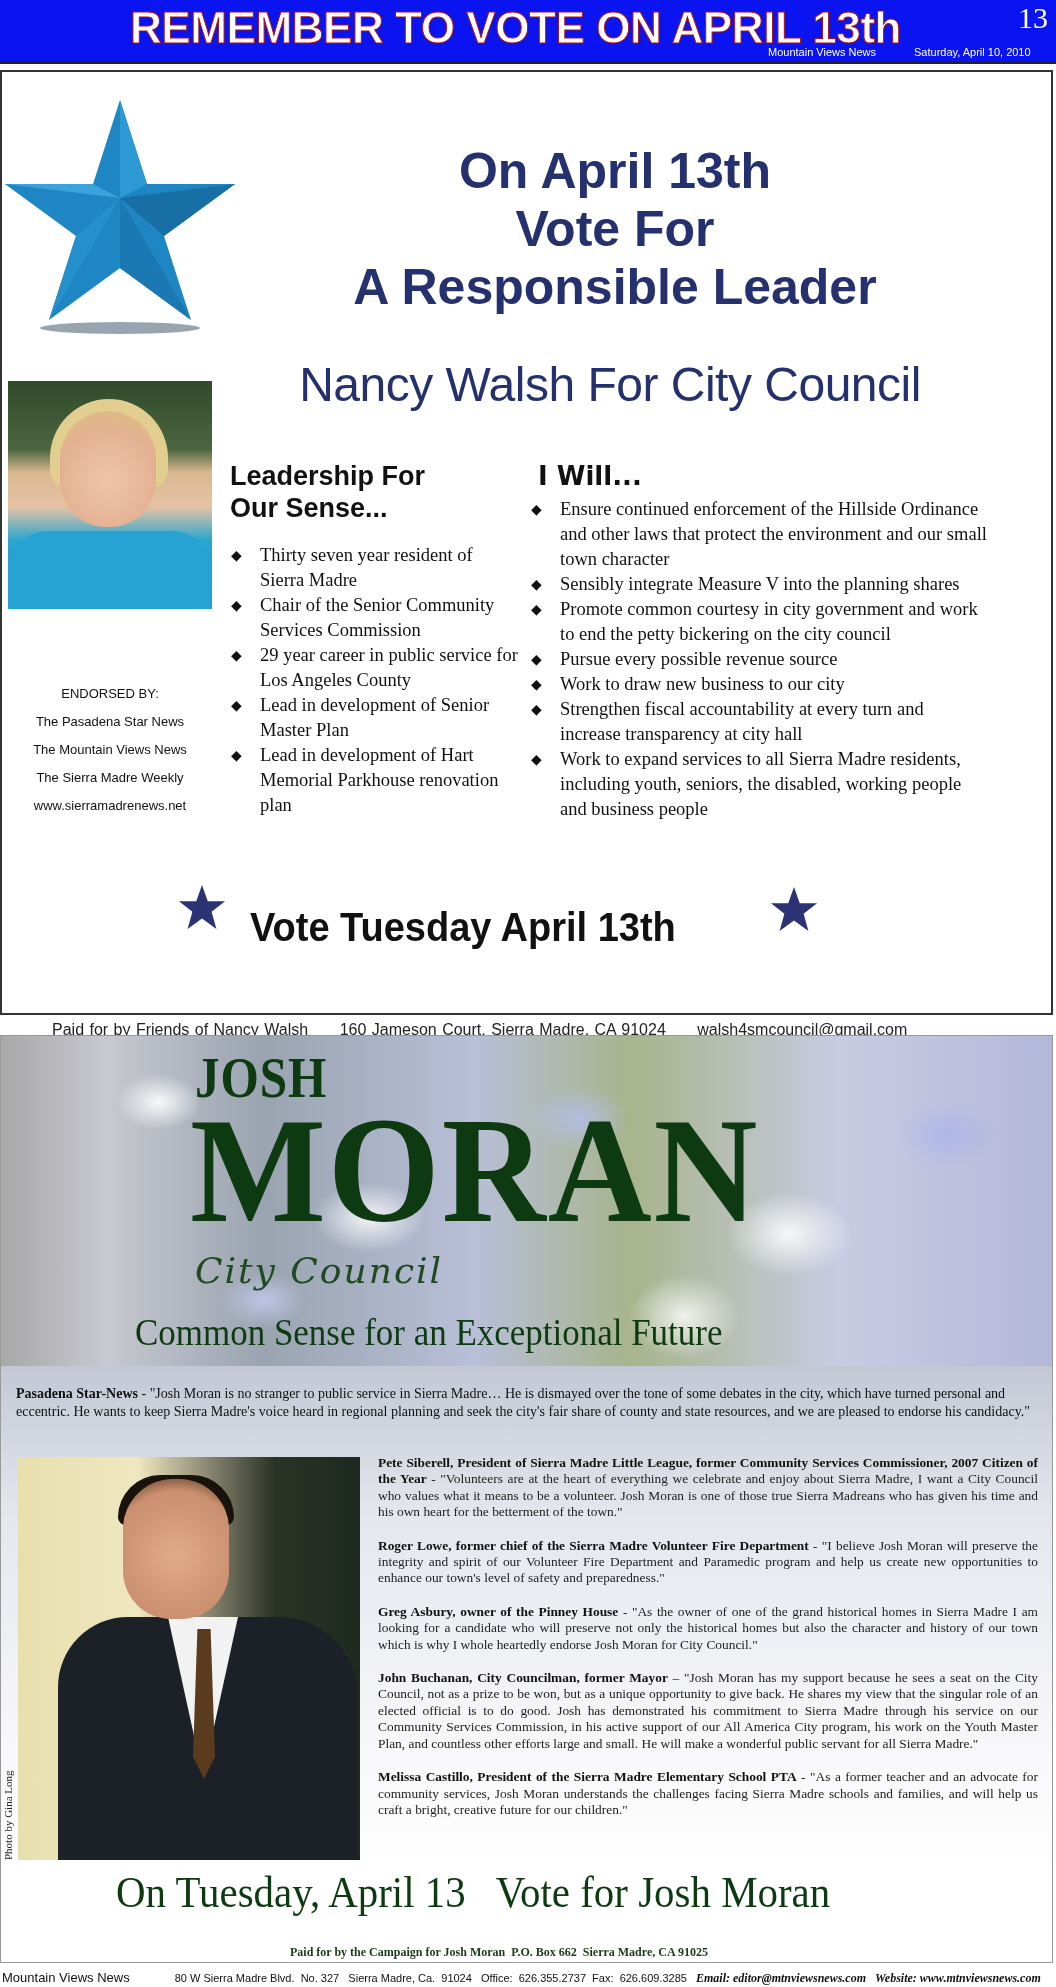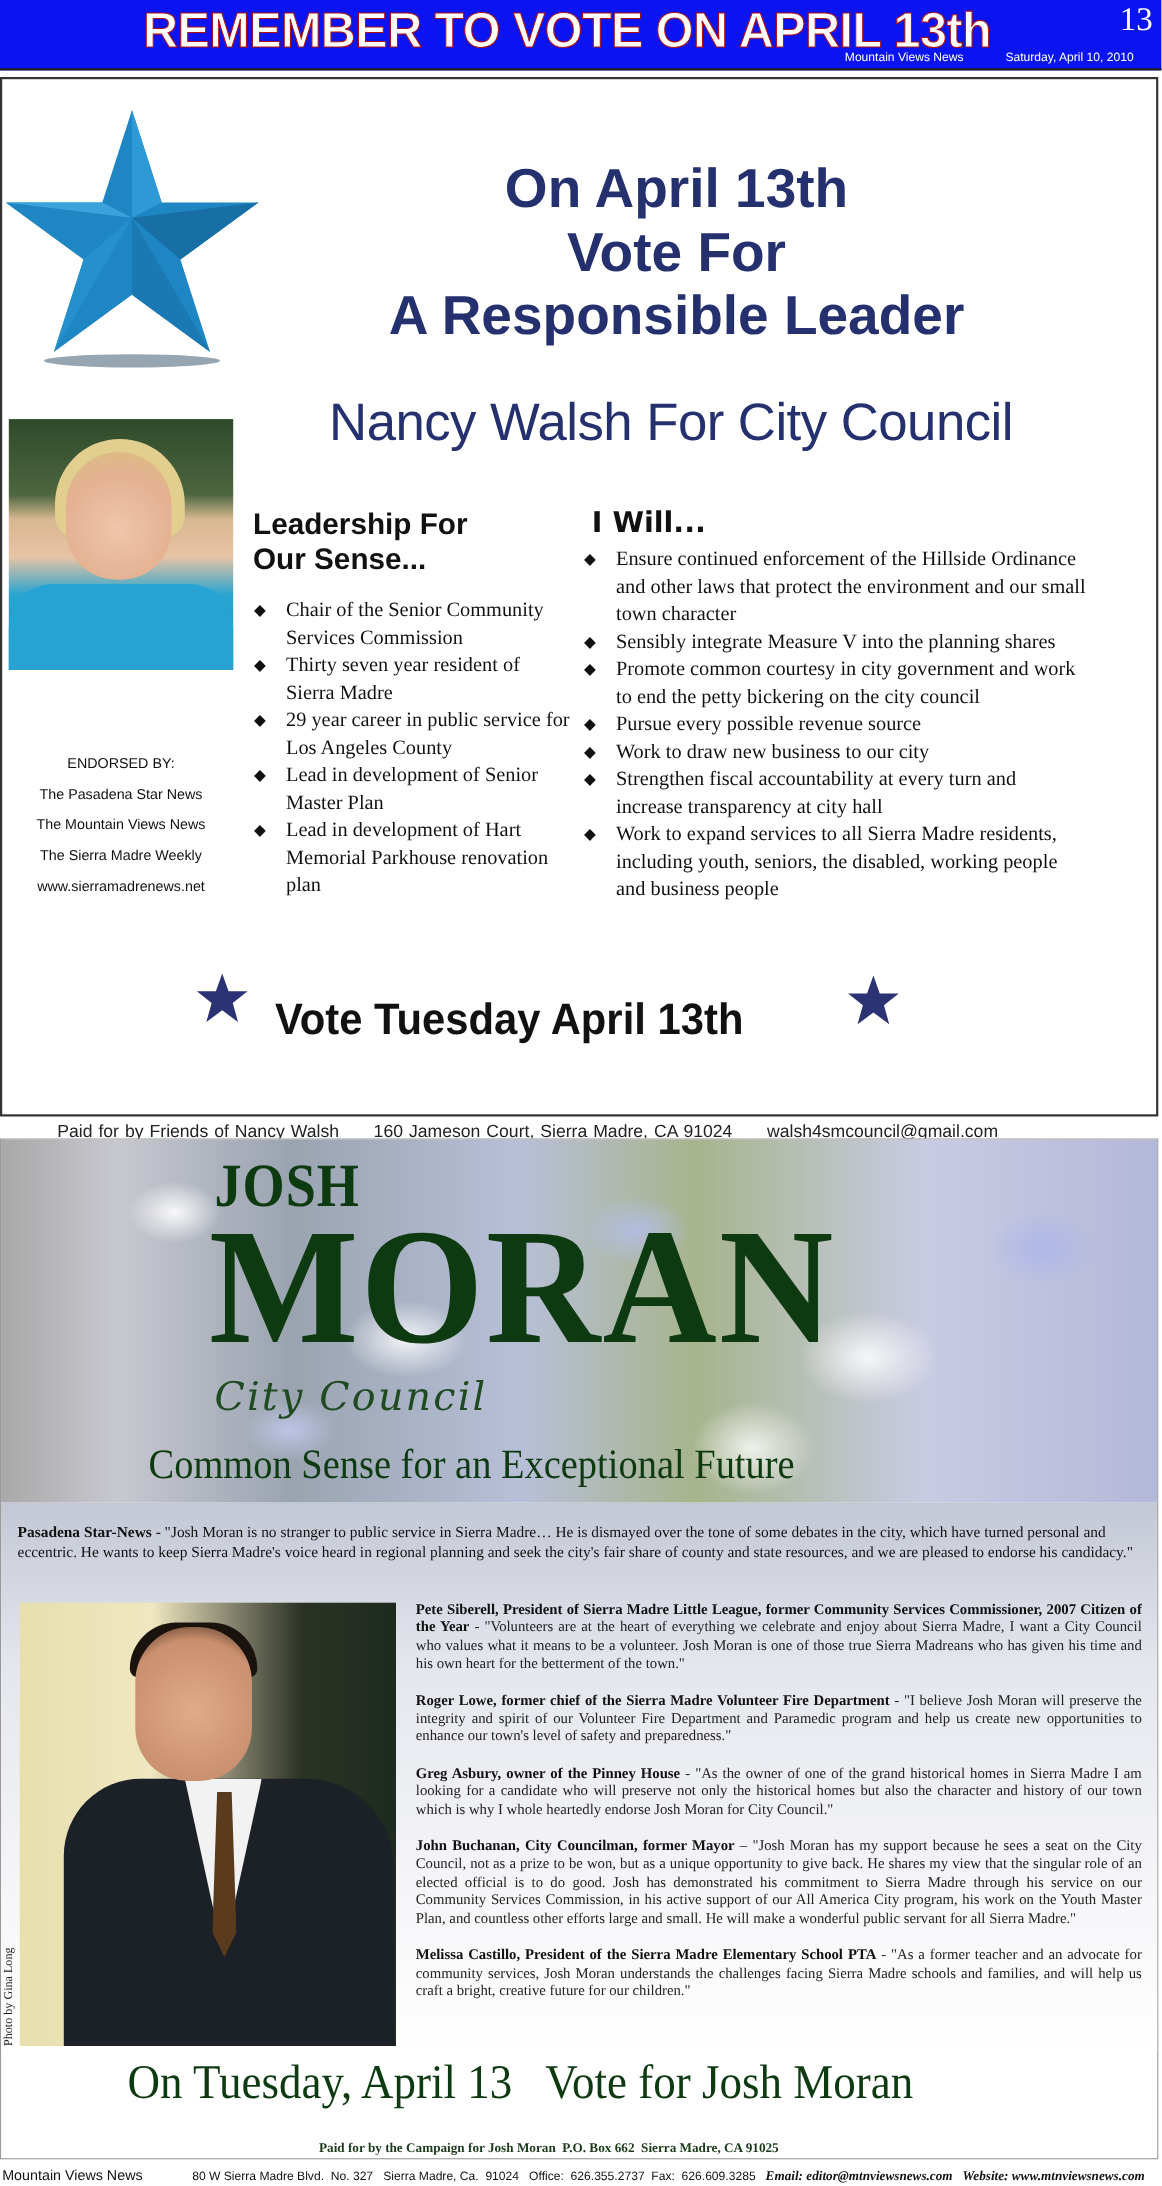--- a/index.html
+++ b/index.html
@@ -119,22 +119,22 @@
   <div>The Mountain Views News</div>
   <div>The Sierra Madre Weekly</div>
   <div>www.sierramadrenews.net</div>
 </div>
 
 <div id="leadership-title" class="abs ad-h2">
   <div>Leadership For</div>
   <div>Our Sense...</div>
 </div>
 <ul id="leadership-list" class="abs bullets">
+  <li>Thirty seven year resident of Sierra Madre</li>
   <li>Chair of the Senior Community Services Commission</li>
-  <li>Thirty seven year resident of Sierra Madre</li>
   <li>29 year career in public service for Los Angeles County</li>
   <li>Lead in development of Senior Master Plan</li>
   <li>Lead in development of Hart Memorial Parkhouse renovation plan</li>
 </ul>
 
 <div id="iwill-title" class="abs ad-h2">I Will...</div>
 <ul id="iwill-list" class="abs bullets">
   <li>Ensure continued enforcement of the Hillside Ordinance and other laws that protect the environment and our small town character</li>
   <li>Sensibly integrate Measure V into the planning shares</li>
   <li>Promote common courtesy in city government and work to end the petty bickering on the city council</li>

